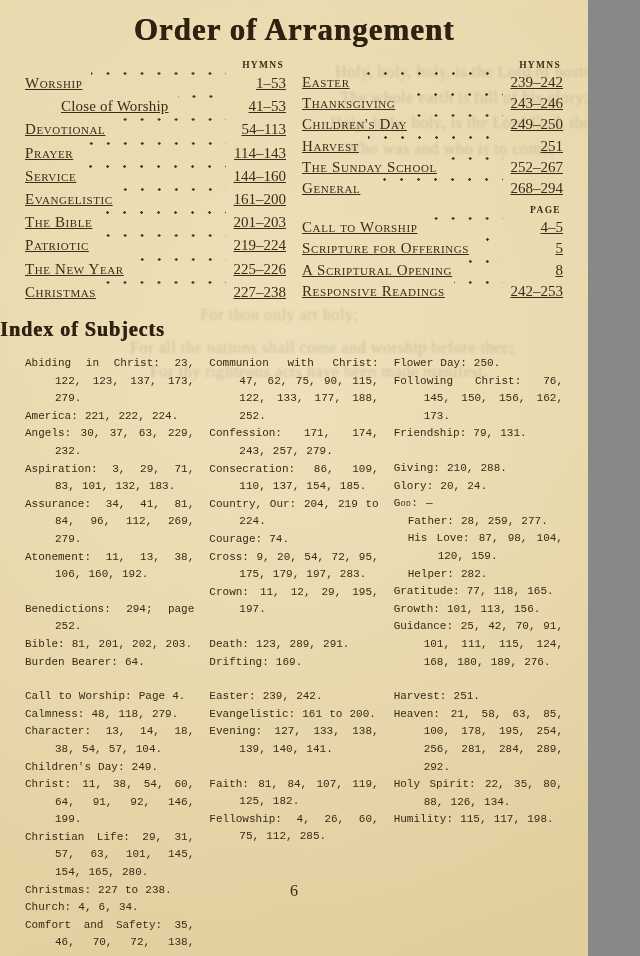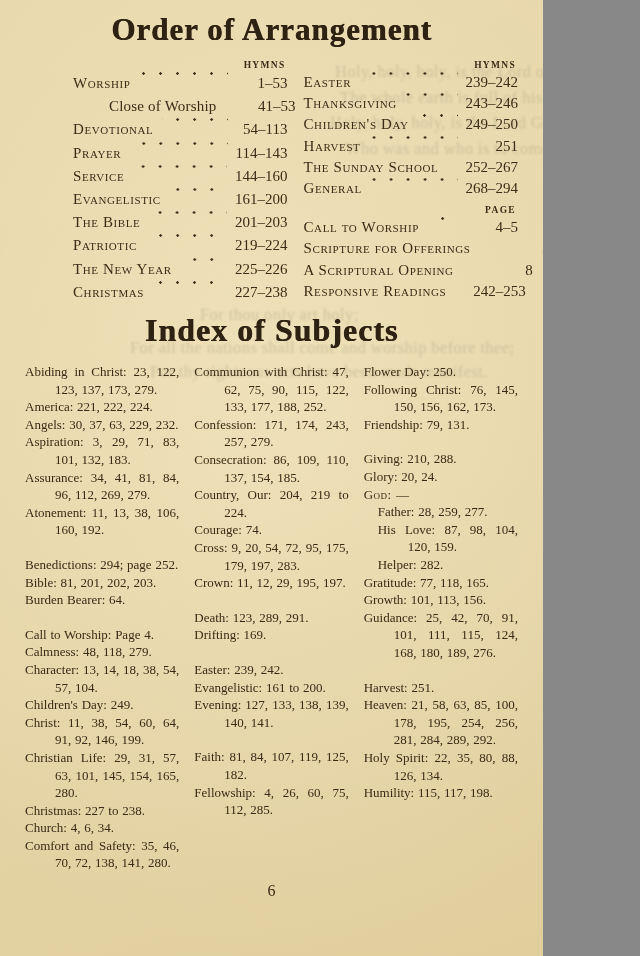--- a/index.html
+++ b/index.html
@@ -1,60 +1,60 @@
 <!DOCTYPE html>
 <html><head>
 <meta charset="utf-8">
 <style>
   html,body{margin:0;padding:0;background:#888;}
   .page{
-    position:relative;width:543px;height:956px;overflow:hidden;
+    position:relative;width:588px;height:956px;overflow:hidden;
     font-family:"Liberation Serif",serif;color:#3c2c18;
     background:
       radial-gradient(130% 90% at 50% 42%, rgba(255,248,222,0.30), rgba(0,0,0,0) 65%),
       linear-gradient(160deg,#e9d9ad 0%,#e6d5a7 55%,#e0ce9d 100%);
   }
   
   .main-title{
     margin:0;padding-top:12px;text-align:center;
     font-size:31px;font-weight:bold;color:#2e2212;letter-spacing:1px;
     text-shadow:0.6px 0 0 #2e2212;
   }
   .index-title{
-    margin:8px 0 0 0;text-align:center;
-    font-size:32px;font-weight:bold;color:#2e2212;letter-spacing:1px;
+    margin:14px 0 0 0;
+    font-size:20px;font-weight:bold;color:#2e2212;letter-spacing:1px;
     text-shadow:0.6px 0 0 #2e2212;
   }
   
-  .order-wrap{display:flex;gap:16px;padding:0 25px;margin-top:2px;margin-left:48px;}
+  .order-wrap{display:flex;gap:16px;padding:0 25px;margin-top:2px;}
   .order-col{flex:1;min-width:0;}
   .col-header{
     font-size:9.5px;font-weight:bold;letter-spacing:1.3px;text-align:right;
     color:#3c2c18;line-height:13px;margin-top:9px;padding-right:2px;
   }
   .col-header.page-hdr{margin-top:5px;}
-  .order-row{display:flex;align-items:center;font-size:15px;}
+  .order-row{display:flex;align-items:center;font-size:15px;text-decoration:underline;}
   #order-left .order-row{line-height:23.2px;}
   #order-right .order-row{line-height:21.2px;}
   .order-row.indent{padding-left:36px;}
   .order-label{font-variant:small-caps;letter-spacing:0.6px;white-space:nowrap;}
   .order-label.normalcase{font-variant:normal;letter-spacing:0.2px;}
   .leader{
     flex:1 1 auto;min-width:10px;height:3px;margin:0 8px 0 9px;align-self:baseline;
     background-image:radial-gradient(circle at 1.5px 1.5px,#43321f 1.25px,rgba(67,50,31,0) 1.45px);
     background-size:17px 3px;background-repeat:repeat-x;background-position:100% 100%;
   }
   .order-value{white-space:nowrap;text-align:right;min-width:52px;}
   
   .index-wrap{display:flex;gap:15px;padding:0 25px;margin-top:14px;align-items:flex-start;}
   .index-col{flex:1;min-width:0;}
   .index-group{margin-bottom:17px;}
   .index-entry{
-    font-size:13px;line-height:17.6px;text-align:justify;
-    padding-left:30px;text-indent:-30px;word-spacing:0.5px;color:#3a2a16;
+    font-size:11px;line-height:17.6px;text-align:justify;
+    padding-left:30px;text-indent:-30px;word-spacing:0.5px;color:#3a2a16;font-family:Liberation Mono, monospace;
   }
   .index-entry.sub{padding-left:44px;text-indent:-30px;}
   .index-entry.smallcaps{font-variant:small-caps;letter-spacing:0.5px;}
   
   .page-num{position:absolute;top:882px;left:0;width:100%;text-align:center;font-size:16px;color:#3a2a16;}
   
   .bleed-layer{position:absolute;inset:0;pointer-events:none;z-index:0;}
   .bleed{
     position:absolute;white-space:nowrap;color:#87896c;opacity:0.30;
     filter:blur(1.1px);font-size:16.5px;letter-spacing:0.4px;

